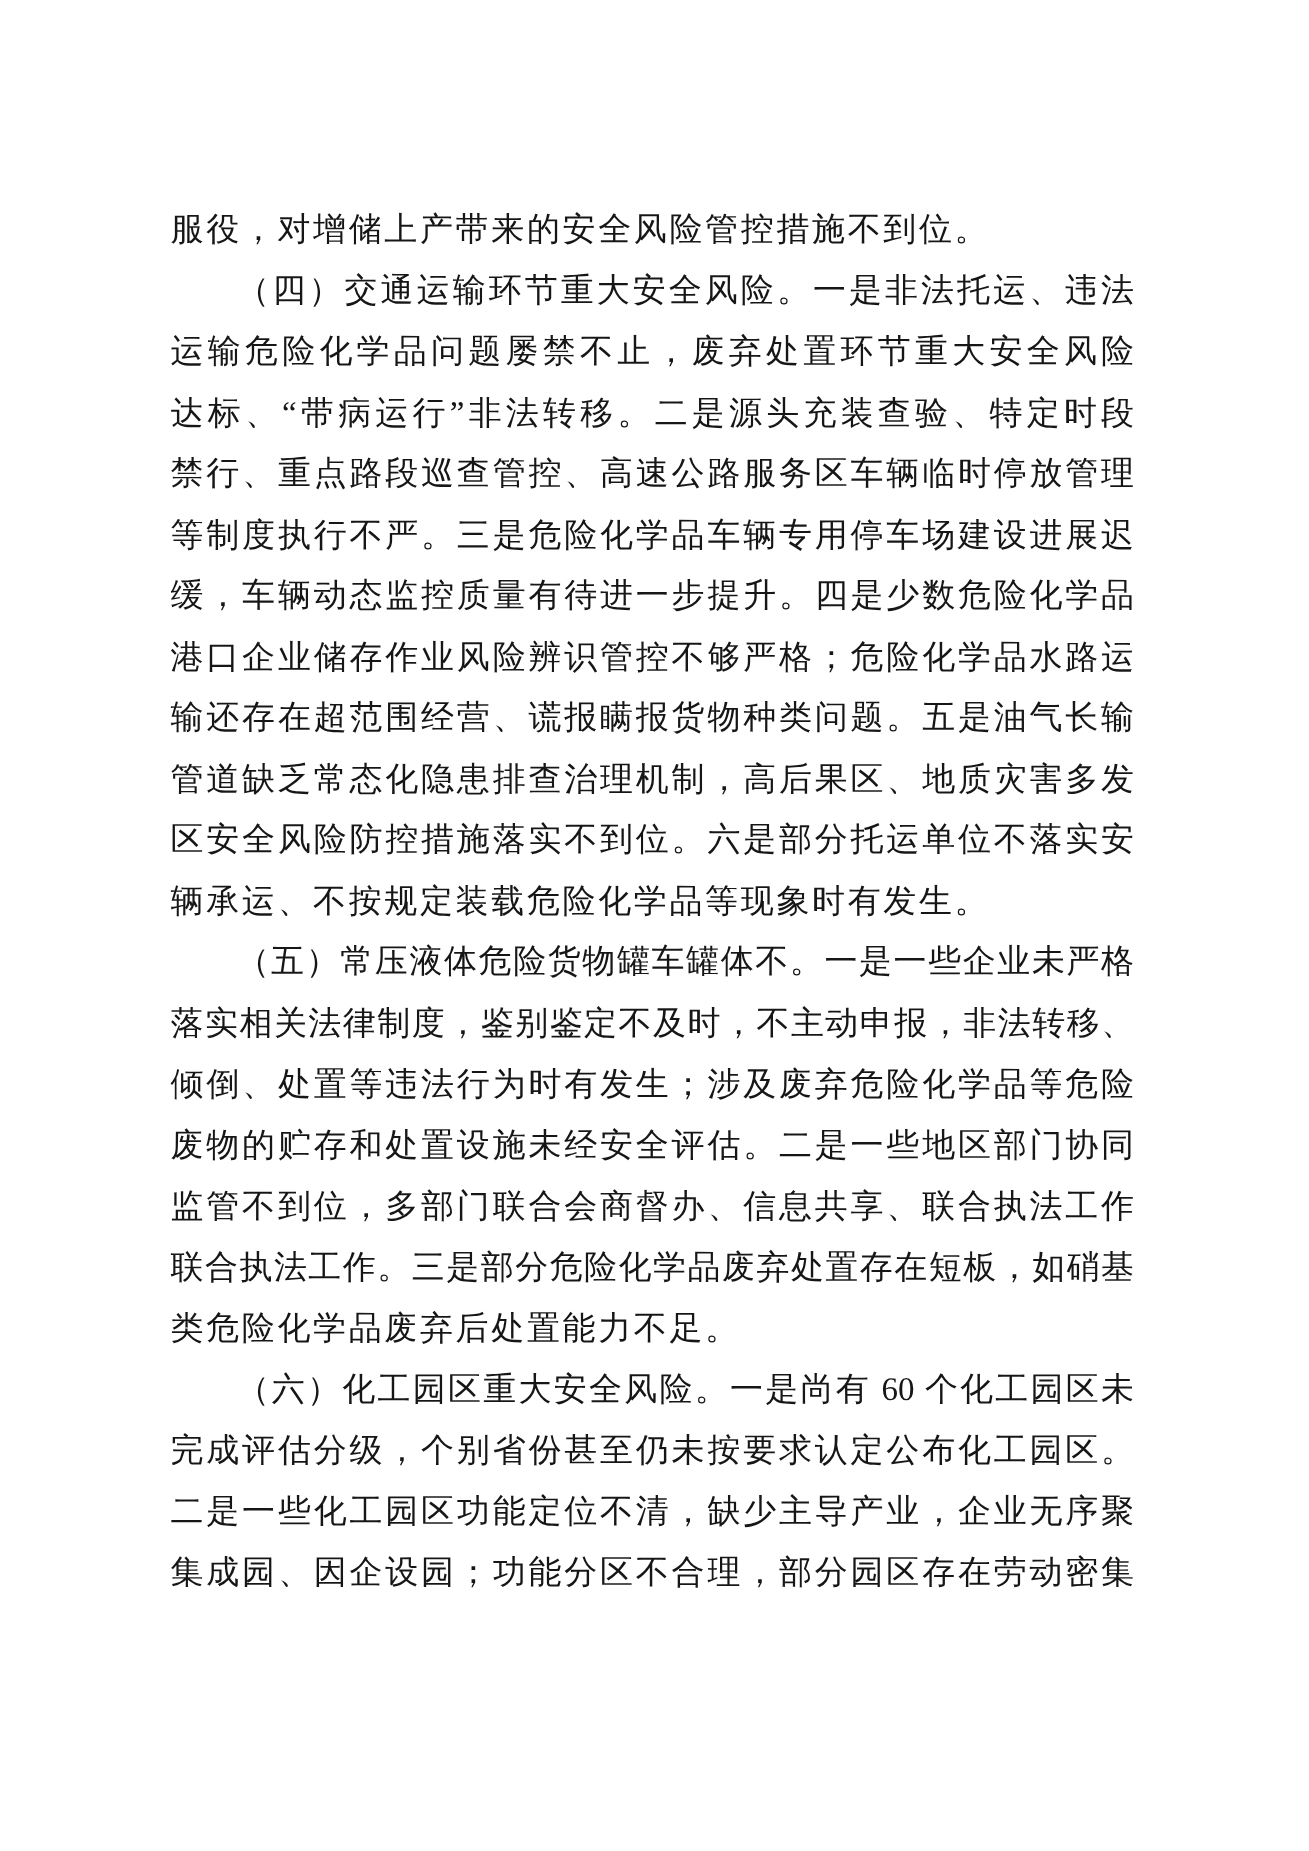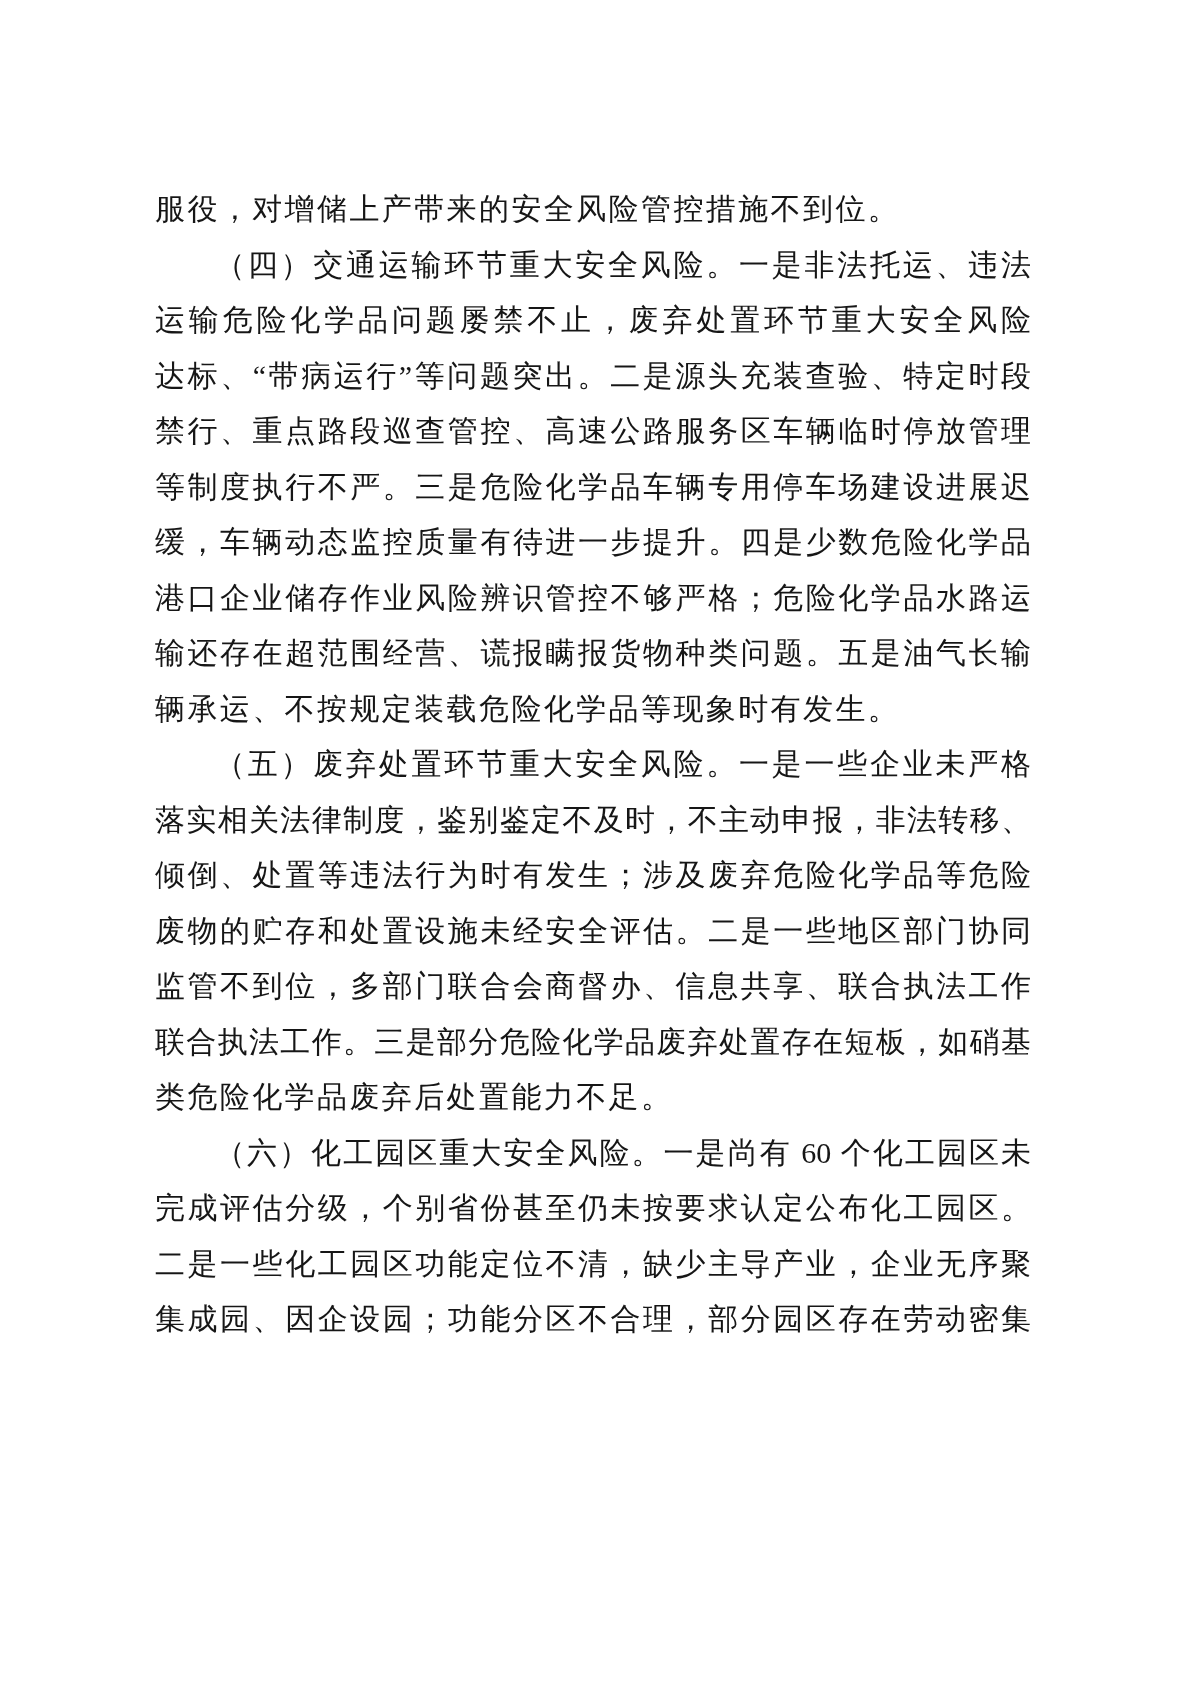--- a/index.html
+++ b/index.html
@@ -47,30 +47,32 @@
 <body>
 
 <div class="page">
   <div class="text-block">
       <div class="paragraph">
         <div class="line line-last">服役，对增储上产带来的安全风险管控措施不到位。</div>
       </div>
       <div class="paragraph">
         <div class="line line-indent">（四）交通运输环节重大安全风险。一是非法托运、违法</div>
         <div class="line">运输危险化学品问题屡禁不止，废弃处置环节重大安全风险</div>
-        <div class="line">达标、“带病运行”等问题突出。二是源头充装查验、特定时段</div>
+        <div class="line">达标、“带病运行”非法转移。二是源头充装查验、特定时段</div>
         <div class="line">禁行、重点路段巡查管控、高速公路服务区车辆临时停放管理</div>
         <div class="line">等制度执行不严。三是危险化学品车辆专用停车场建设进展迟</div>
         <div class="line">缓，车辆动态监控质量有待进一步提升。四是少数危险化学品</div>
         <div class="line">港口企业储存作业风险辨识管控不够严格；危险化学品水路运</div>
         <div class="line">输还存在超范围经营、谎报瞒报货物种类问题。五是油气长输</div>
+        <div class="line">管道缺乏常态化隐患排查治理机制，高后果区、地质灾害多发</div>
+        <div class="line">区安全风险防控措施落实不到位。六是部分托运单位不落实安</div>
         <div class="line line-last">辆承运、不按规定装载危险化学品等现象时有发生。</div>
       </div>
       <div class="paragraph">
-        <div class="line line-indent">（五）废弃处置环节重大安全风险。一是一些企业未严格</div>
+        <div class="line line-indent">（五）常压液体危险货物罐车罐体不。一是一些企业未严格</div>
         <div class="line">落实相关法律制度，鉴别鉴定不及时，不主动申报，非法转移、</div>
         <div class="line">倾倒、处置等违法行为时有发生；涉及废弃危险化学品等危险</div>
         <div class="line">废物的贮存和处置设施未经安全评估。二是一些地区部门协同</div>
         <div class="line">监管不到位，多部门联合会商督办、信息共享、联合执法工作</div>
         <div class="line">联合执法工作。三是部分危险化学品废弃处置存在短板，如硝基</div>
         <div class="line line-last">类危险化学品废弃后处置能力不足。</div>
       </div>
       <div class="paragraph">
         <div class="line line-indent">（六）化工园区重大安全风险。一是尚有 60 个化工园区未</div>
         <div class="line">完成评估分级，个别省份甚至仍未按要求认定公布化工园区。</div>

